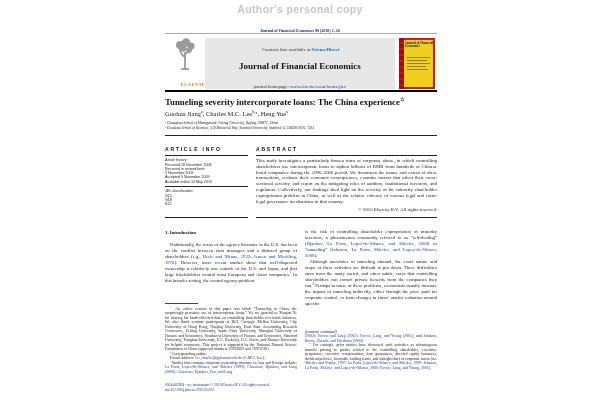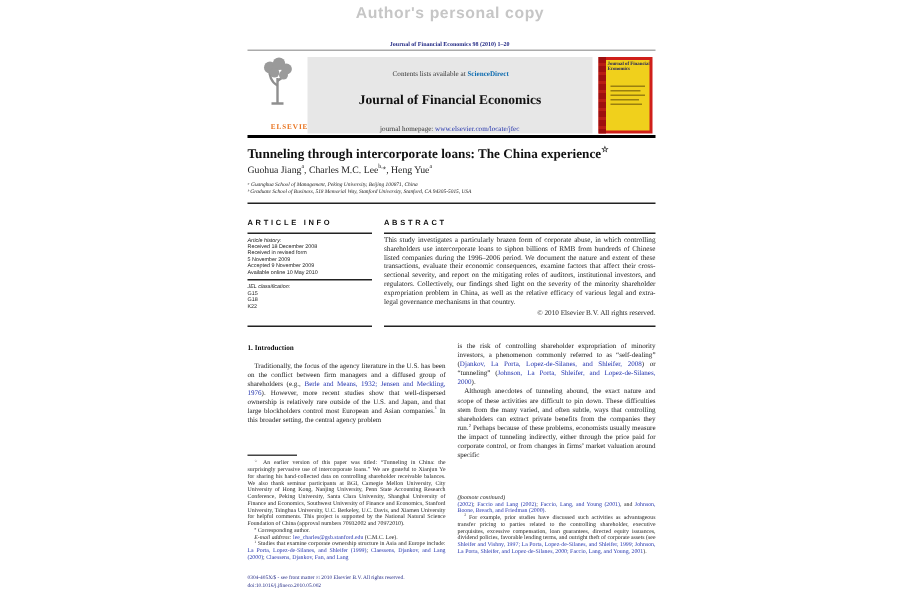--- a/index.html
+++ b/index.html
@@ -109,21 +109,21 @@
       <div class="cline" style="width:80%;"></div>
       <div class="cline" style="width:70%;"></div>
       <div class="cline" style="width:78%;"></div>
       <div class="cline" style="width:65%;"></div>
       <div class="cline" style="width:74%;"></div>
     </div>
   </div>
 
   <div class="rule" style="left:165px;top:90px;width:272px;height:2.4px;background:#000;"></div>
 
-  <div class="abs title" style="left:165px;top:97px;width:272px;"><span>Tunneling through intercorporate loans: The China experience</span><span class="run-sup">☆</span></div>
+  <div class="abs title" style="left:165px;top:97px;width:272px;"><span>Tunneling severity intercorporate loans: The China experience</span><span class="run-sup">☆</span></div>
   <div class="abs authors" style="left:165px;top:110px;width:272px;"><span>Guohua Jiang</span><span class="run-sup">a</span><span>, Charles M.C. Lee</span><span class="run-sup">b,⁎</span><span>, Heng Yue</span><span class="run-sup">a</span></div>
   <div class="abs" style="left:165px;top:121px;width:272px;">
     <div class="sc affil">
         <div>ᵃ Guanghua School of Management, Peking University, Beijing 100871, China</div>
         <div>ᵇ Graduate School of Business, 518 Memorial Way, Stanford University, Stanford, CA 94305-5015, USA</div>
       </div>
   </div>
   <div class="rule" style="left:165px;top:135px;width:272px;height:1px;"></div>
 
   <div class="abs" style="left:165px;top:146px;width:83px;">

